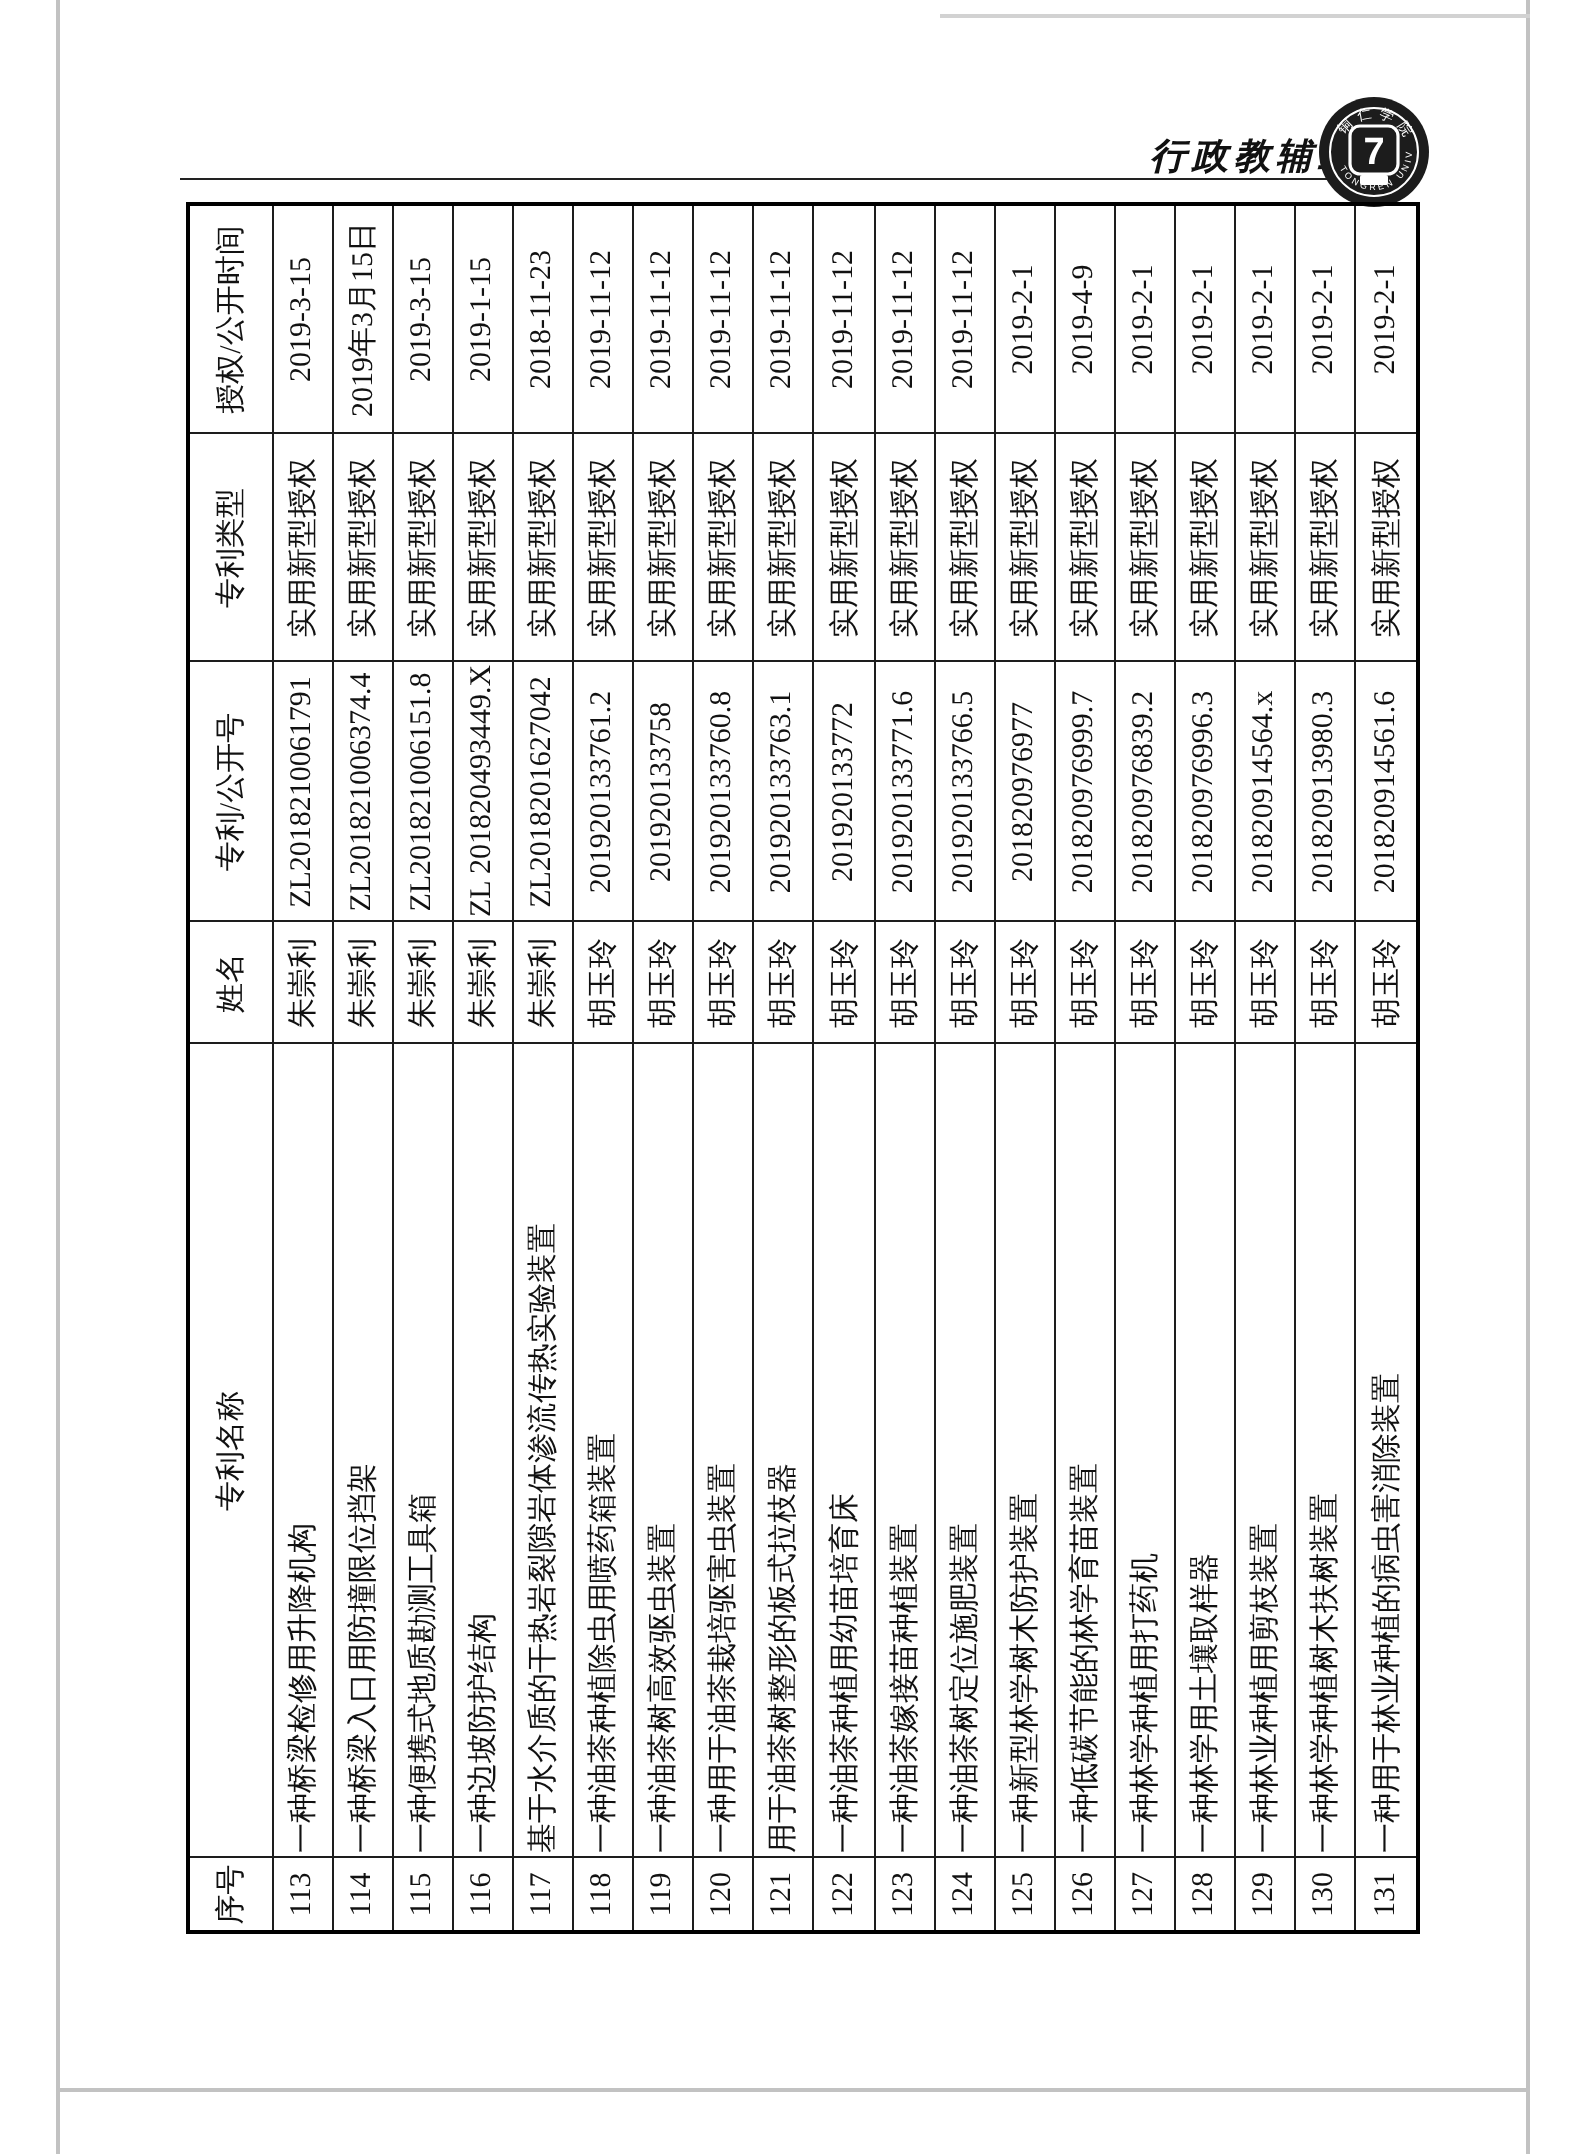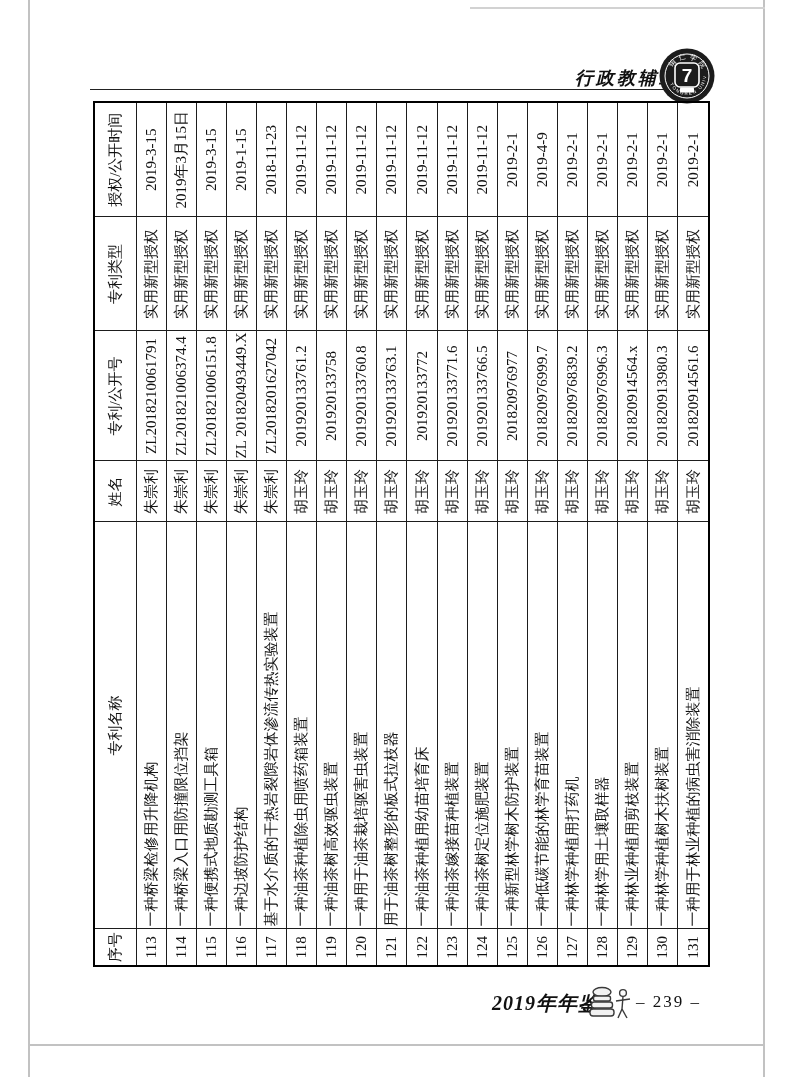--- a/index.html
+++ b/index.html
@@ -277,33 +277,14 @@
             <td class="name-col">一种用于林业种植的病虫害消除装置</td>
             <td class="center-col">胡玉玲</td>
             <td class="center-col patent-number">201820914561.6</td>
             <td class="center-col">实用新型授权</td>
             <td class="center-col">2019-2-1</td>
           </tr>
         </tbody>
     </table>
   </div>
 
-  <div class="footer">
-    <span class="yearbook-label">2019年年鉴</span>
-    <span class="footer-ornament">
-      <svg width="46" height="42" viewBox="0 0 46 42">
-        <g stroke="#3a3a3a" stroke-width="1.4" fill="#f2f2f2">
-          <ellipse cx="16" cy="10" rx="9" ry="4.5"></ellipse>
-          <rect x="7.5" y="14" width="17" height="5" rx="2"></rect>
-          <rect x="5.5" y="20" width="21" height="6" rx="2.5"></rect>
-          <rect x="4" y="27" width="24" height="7" rx="3"></rect>
-          <circle cx="37" cy="11" r="3.4" fill="#fbfbfb"></circle>
-          <line x1="37" y1="14.5" x2="36" y2="27"></line>
-          <line x1="30" y1="19" x2="44" y2="17"></line>
-          <line x1="36" y1="27" x2="32" y2="36"></line>
-          <line x1="36" y1="27" x2="41" y2="36"></line>
-        </g>
-      </svg>
-    </span>
-    <span class="page-number">– 239 –</span>
-  </div>
 
 </div>
 
 </body></html>

